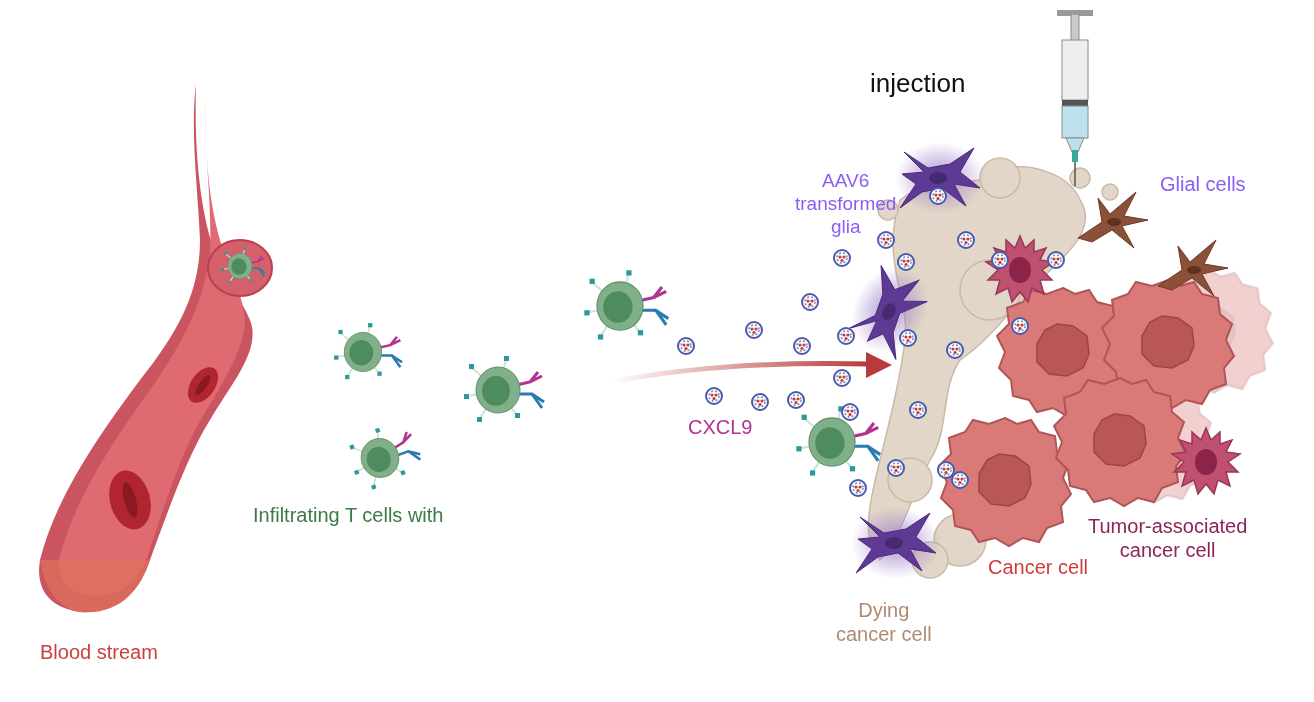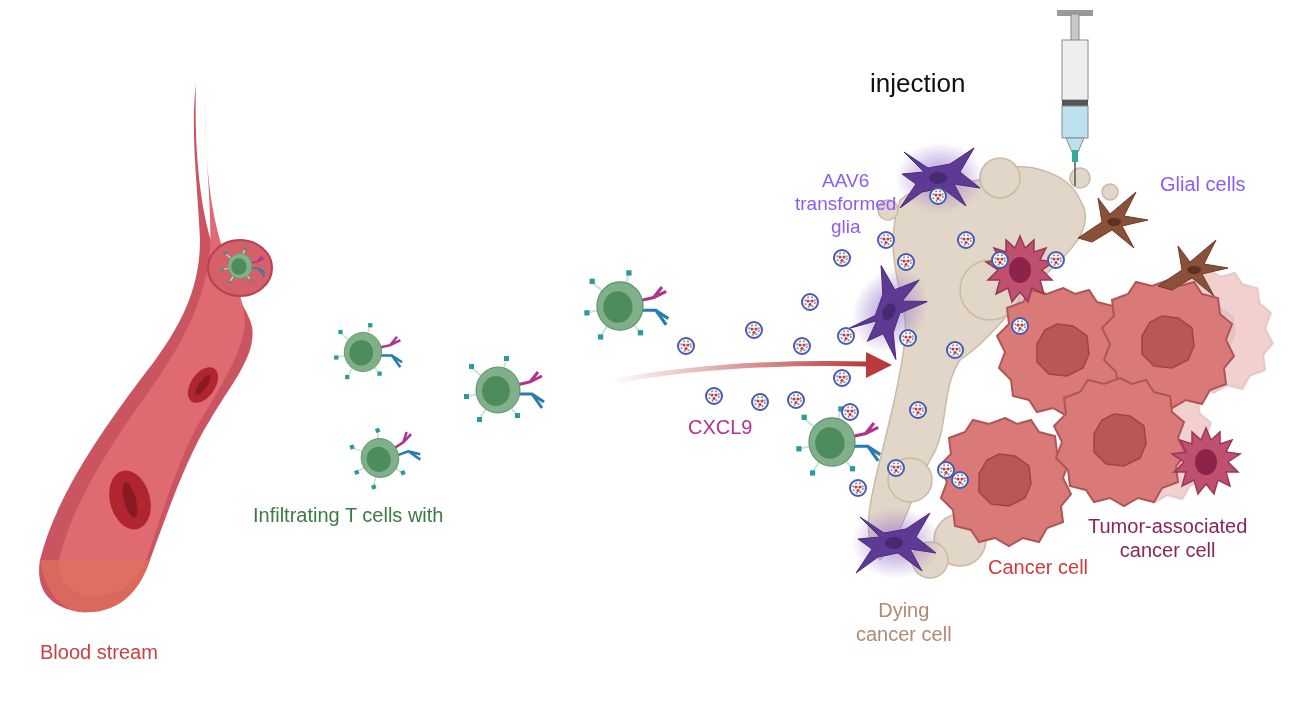--- a/index.html
+++ b/index.html
@@ -7,21 +7,21 @@
   #scene{position:absolute;left:0;top:0;width:1314px;height:702px;}
   .lbl{position:absolute;text-align:center;line-height:1.2;white-space:nowrap;}
   .lbl-blood{left:40px;top:640px;font-size:20px;text-align:right;}
   .lbl-tcells{left:253px;top:503px;font-size:20px;}
   .lbl-cxcl9{left:688px;top:415px;font-size:20px;}
   .lbl-aav{left:870px;top:68px;font-size:26px;}
   .lbl-transformed{left:795px;top:170px;font-size:19px;}
   .lbl-glial{left:1160px;top:172px;font-size:20px;}
   .lbl-tumorimm{left:1088px;top:498px;font-size:20px;margin-top:16px;}
   .lbl-cancer{left:988px;top:555px;font-size:20px;}
-  .lbl-dying{left:836px;top:598px;font-size:20px;margin-left:20px;}
+  .lbl-dying{left:836px;top:598px;font-size:20px;}
 </style>
 </head>
 <body>
 
 <svg id="scene" viewBox="0 0 1314 702" xmlns="http://www.w3.org/2000/svg">
   <defs>
     <linearGradient id="arrowGrad" x1="0" x2="1" y1="0" y2="0">
       <stop offset="0" stop-color="#b83a3a" stop-opacity="0"></stop>
       <stop offset="1" stop-color="#b83a3a" stop-opacity="1"></stop>
     </linearGradient>

